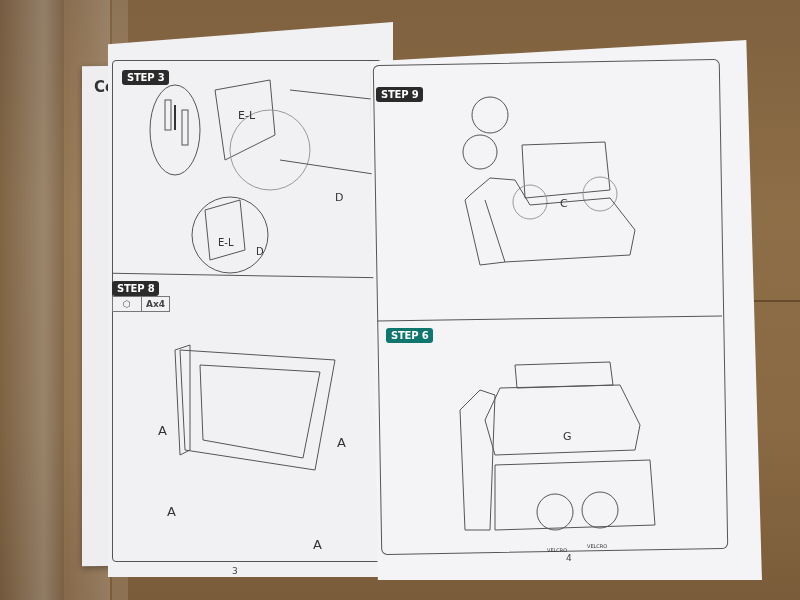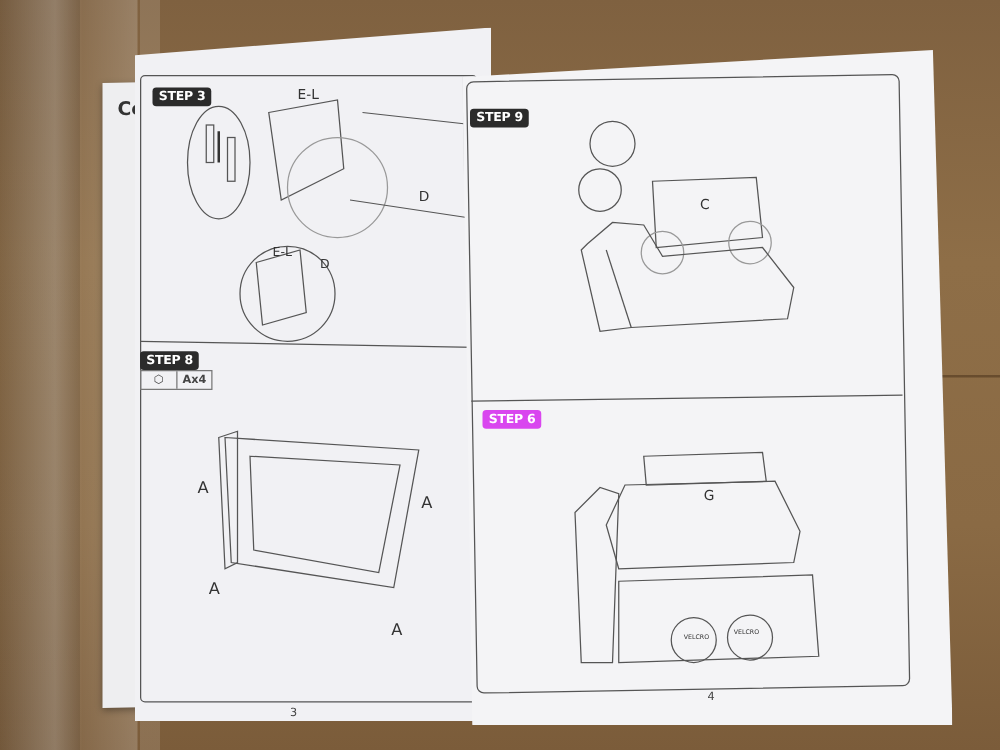--- a/index.html
+++ b/index.html
@@ -43,22 +43,22 @@
       position: absolute; left: 94px; top: 78px; font-size: 15px; font-weight: bold; color: #333;
     }
     .frame {
       position: absolute; border: 1px solid #555; border-radius: 6px;
     }
     .divider { position: absolute; height: 1px; background: #555; }
     .step-badge {
       position: absolute; background: #2b2b2b; color: #fff; font-size: 10px; font-weight: bold;
       padding: 2px 5px; border-radius: 3px; letter-spacing: -0.2px;
     }
-    .step-badge.grey { background: #d946ef; }
-    .part-label { position: absolute; font-size: 11px; color: #333; }
+    .step-badge.grey { background: #0f766e; }
+    .part-label { position: absolute; font-size: 11px; color: #333; margin-top: 40px; }
     .page-num { position: absolute; font-size: 9px; color: #444; }
     .parts-box {
       position: absolute; border: 1px solid #777; display: flex; font-size: 9px; color: #444; height: 14px;
     }
     .parts-box .cell { padding: 0 4px; display: flex; align-items: center; border-right: 1px solid #777; }
     .parts-box .cell:last-child { border-right: none; font-weight: bold; }
     svg.line { position: absolute; overflow: visible; }
   </style>
 </head>
 <body>

